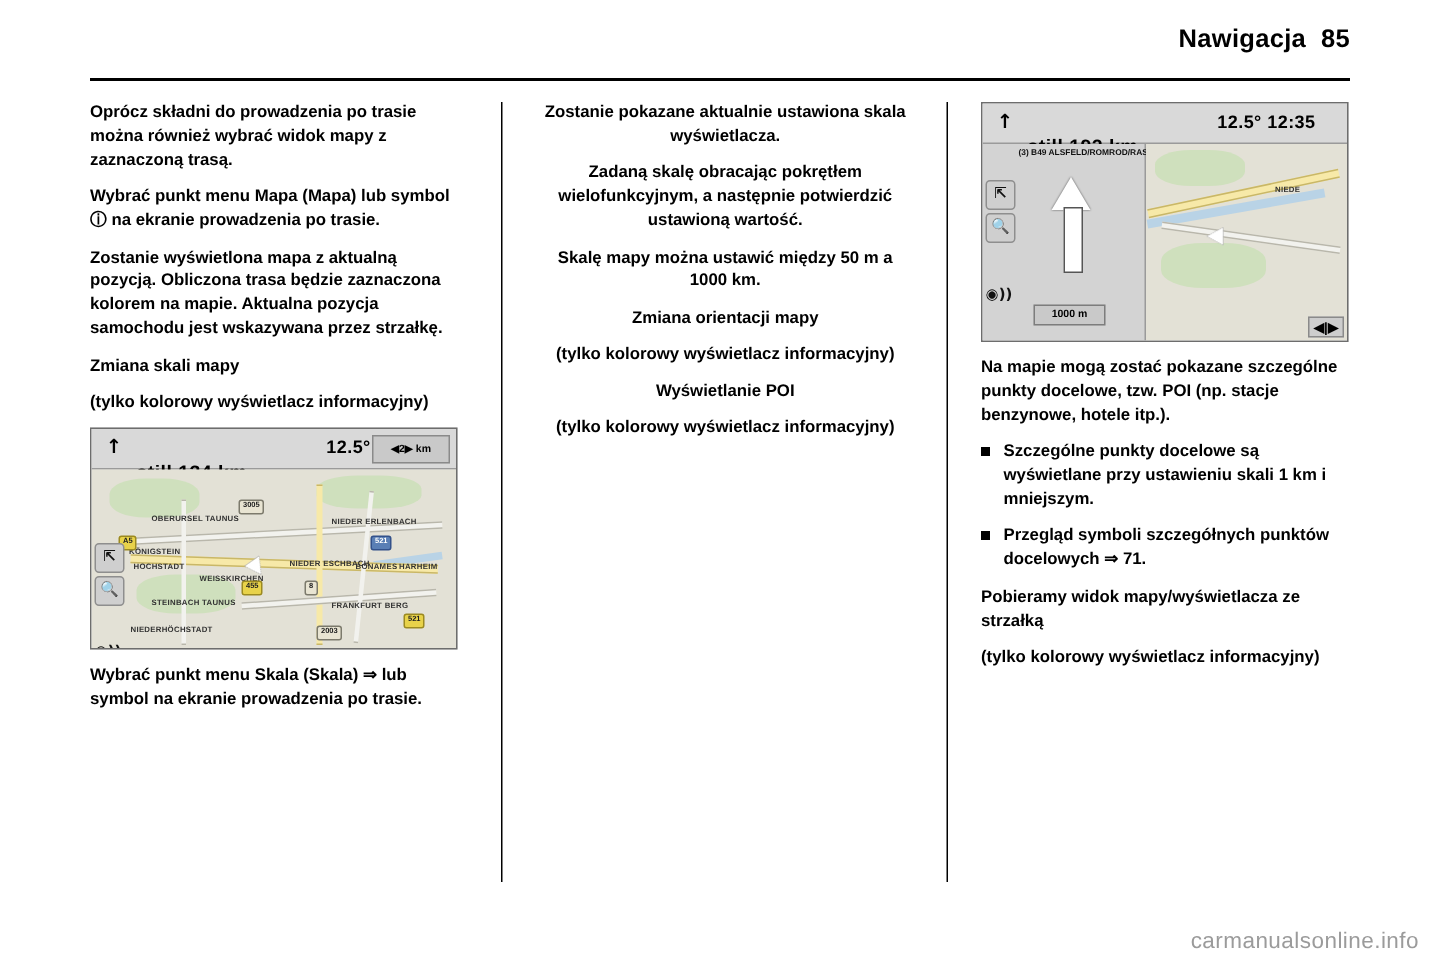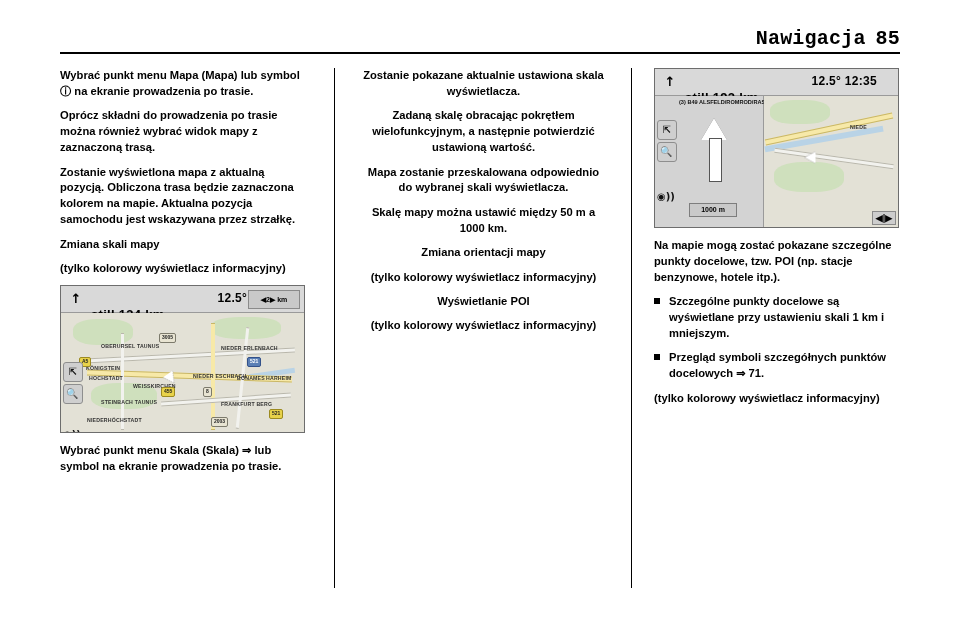--- a/index.html
+++ b/index.html
@@ -18,26 +18,25 @@
     padding:0;
   }
   
   .header{
     position:absolute;
     left:60px;top:14px;width:840px;
     height:34px;
   }
   .header-title{
     position:absolute;
-    right:0;top:13px;
-    font-size:20px;
+    right:0;top:2px;
+    font-size:17px;
     font-weight:bold;
     letter-spacing:0.2px;
     white-space:nowrap;
-    font-family:Liberation Mono, monospace;
   }
   .header-title .page-num{
     margin-left:10px;
   }
   .header-rule{
     position:absolute;
     left:60px;top:52px;width:840px;height:2px;
     background:#000;
   }
   
@@ -279,22 +278,22 @@
     </div>
   </div>
   <div class="header-rule"></div>
 
   <div class="columns">
 
     <div class="vrule vrule1"></div>
     <div class="vrule vrule2"></div>
 
     <div class="col col1">
+      <p>Oprócz składni do prowadzenia po trasie można również wybrać widok mapy z zaznaczoną trasą.</p>
       <p>Wybrać punkt menu Mapa (Mapa) lub symbol ⓘ na ekranie prowadzenia po trasie.</p>
-      <p>Oprócz składni do prowadzenia po trasie można również wybrać widok mapy z zaznaczoną trasą.</p>
       <p>Zostanie wyświetlona mapa z aktualną pozycją. Obliczona trasa będzie zaznaczona kolorem na mapie. Aktualna pozycja samochodu jest wskazywana przez strzałkę.</p>
       <p>Zmiana skali mapy</p>
       <p>(tylko kolorowy wyświetlacz informacyjny)</p>
 
       <div class="fig fig-nav">
         <div class="nav">
           <div class="nav-top">
             <div class="compass sym">↑</div>
             <div class="nav-dist">still 134 km</div>
             <div class="nav-temp">12.5° 12:35</div>
@@ -343,21 +342,20 @@
           <div class="scalebox" style="right:4px;top:4px;width:50px;height:17px;line-height:17px;background:#c9c9c9;">◀2▶ km</div>
         </div>
       </div>
 
       <p>Wybrać punkt menu Skala (Skala) ⇒ lub symbol na ekranie prowadzenia po trasie.</p>
     </div>
 
     <div class="col col2">
       <p>Zostanie pokazane aktualnie ustawiona skala wyświetlacza.</p>
       <p>Zadaną skalę obracając pokrętłem wielofunkcyjnym, a następnie potwierdzić ustawioną wartość.</p>
-      <p>Mapa zostanie przeskalowana odpowiednio do wybranej skali wyświetlacza.</p>
       <p>Skalę mapy można ustawić między 50 m a 1000 km.</p>
       <p>Zmiana orientacji mapy</p>
       <p>(tylko kolorowy wyświetlacz informacyjny)</p>
       <p>Wyświetlanie POI</p>
       <p>(tylko kolorowy wyświetlacz informacyjny)</p>
     </div>
 
     <div class="col col3">
       <div class="fig fig-arrow" style="margin-top:0;">
         <div class="arrowview">
@@ -398,18 +396,20 @@
 
       <div class="bullet">
         <span class="sq"></span>
         <span>Szczególne punkty docelowe są wyświetlane przy ustawieniu skali 1 km i mniejszym.</span>
       </div>
       <div class="bullet">
         <span class="sq"></span>
       </div>
       <div class="indent">Przegląd symboli szczegółnych punktów docelowych ⇒ 71.</div>
 
+      <p>Pobieramy widok mapy/wyświetlacza ze strzałką</p>
       <p>(tylko kolorowy wyświetlacz informacyjny)</p>
     </div>
 
   </div>
 
+  <div class="footer-url">carmanualsonline.info</div>
 </div>
 
 </body></html>

